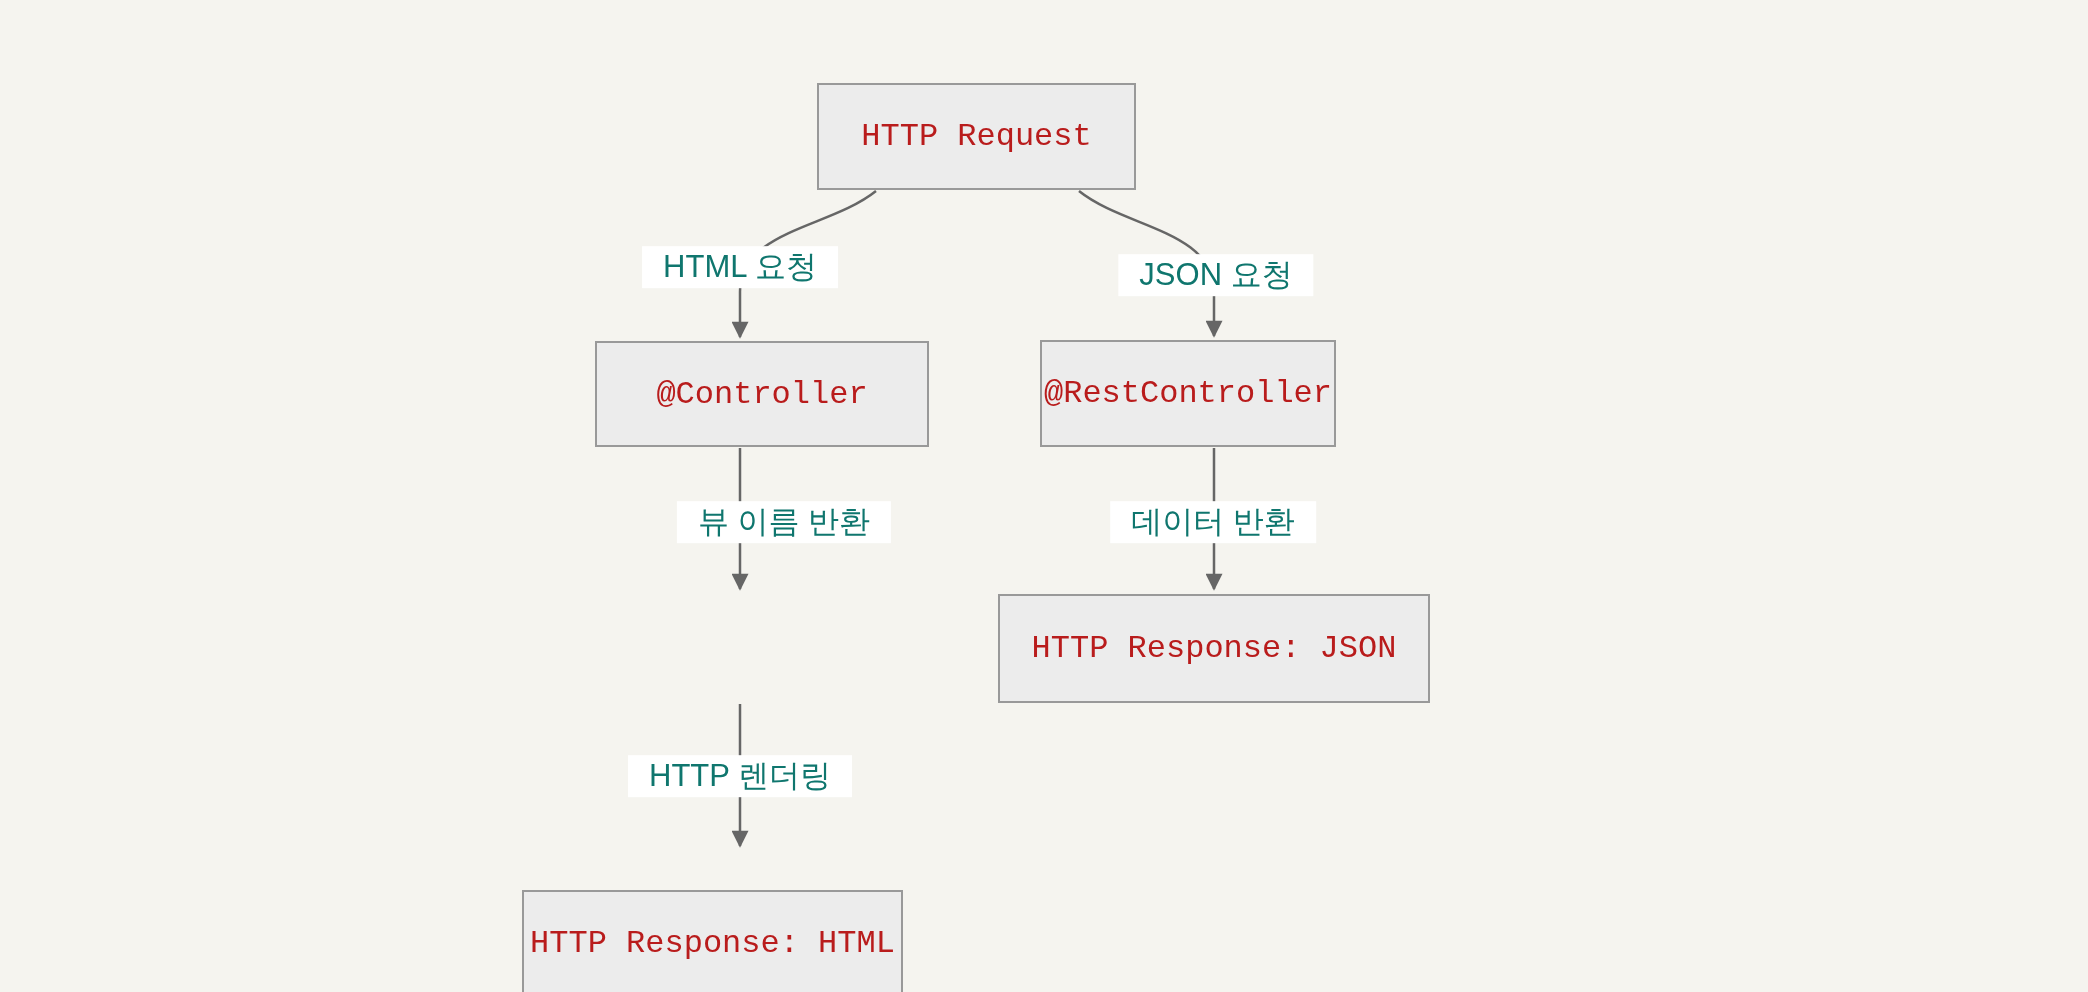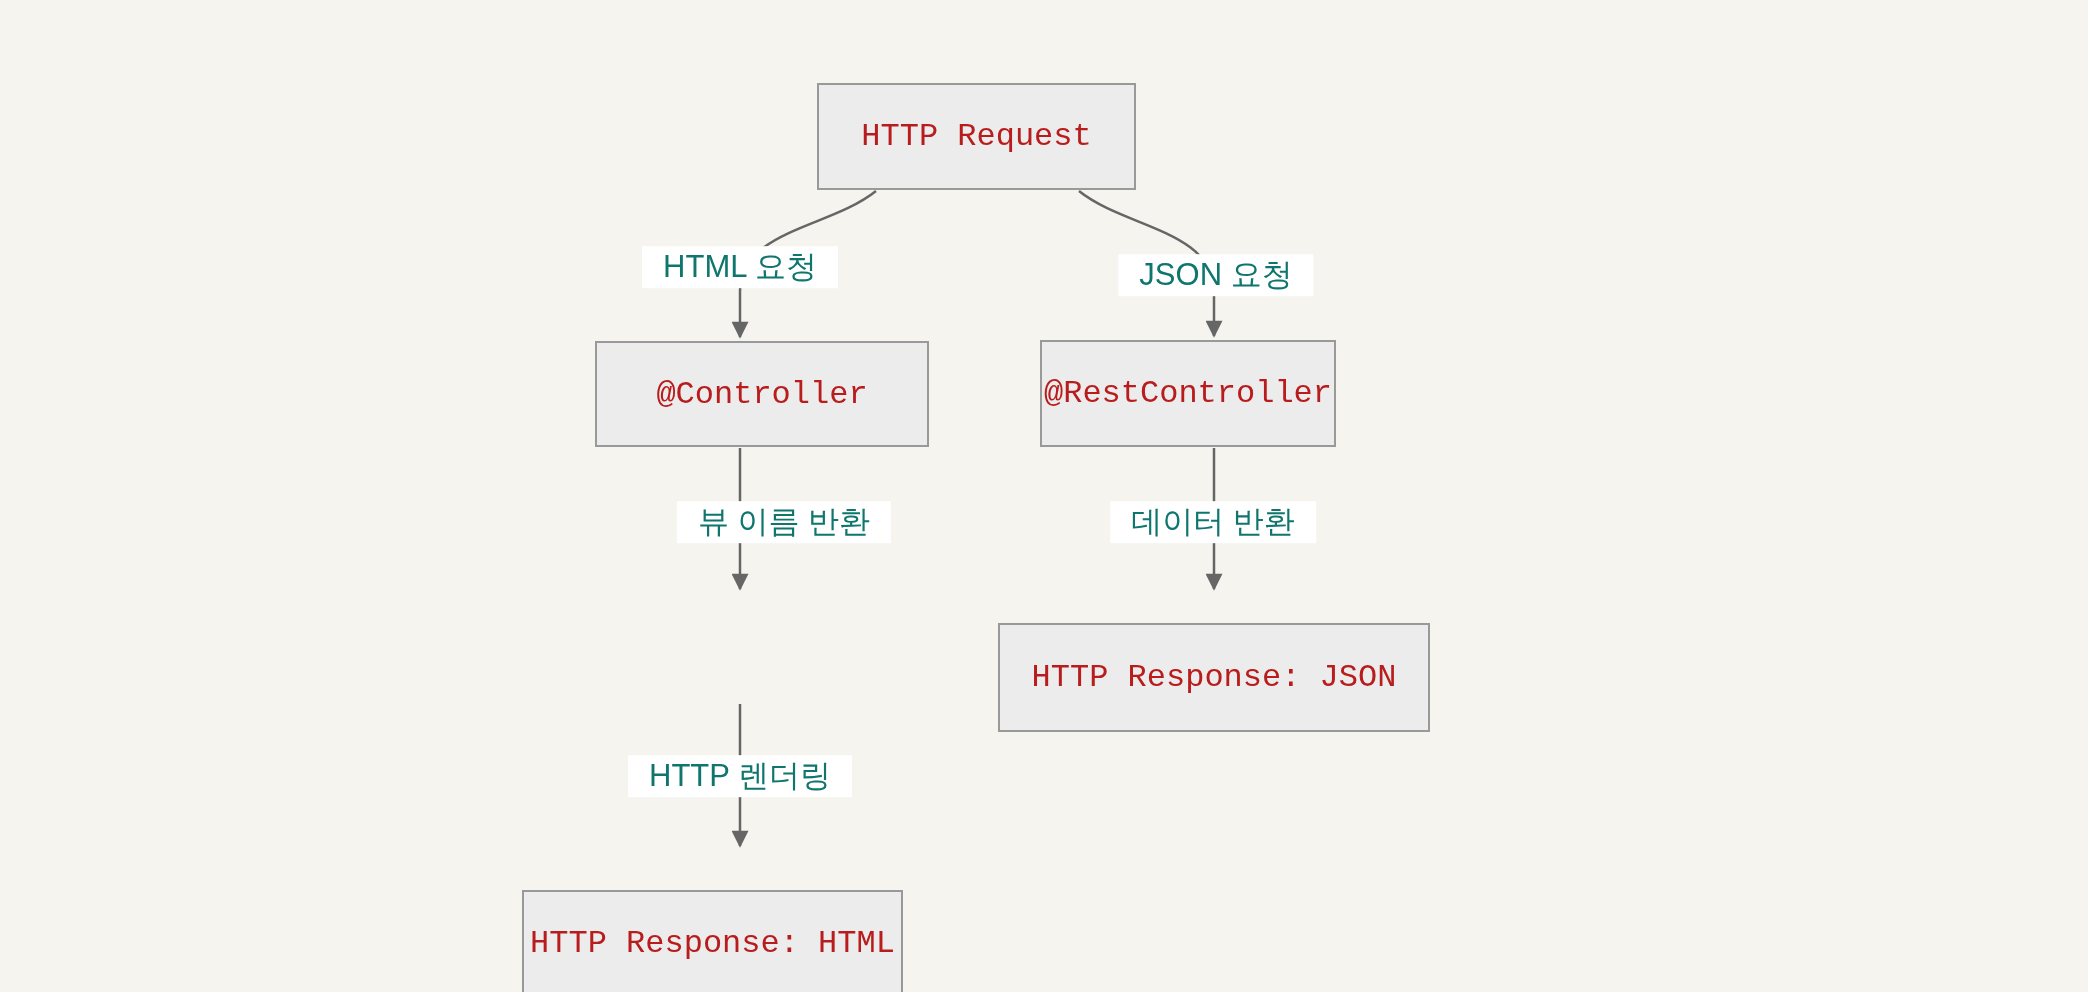--- a/index.html
+++ b/index.html
@@ -34,21 +34,21 @@
     font-size: 32px;
     color: #b91c1c;
     text-align: center;
     white-space: nowrap;
     font-family: Liberation Mono, monospace;
   }
   .n-http-request       { left: 817px;  top: 83px;  width: 319px; height: 107px; }
   .n-controller         { left: 595px;  top: 341px; width: 334px; height: 106px; }
   .n-rest-controller    { left: 1040px; top: 340px; width: 296px; height: 107px; }
   .n-view-resolver      { left: 581px;  top: 594px; width: 318px; height: 109px; }
-  .n-http-response-json { left: 998px;  top: 594px; width: 432px; height: 109px; margin-top: 29px; }
+  .n-http-response-json { left: 998px;  top: 594px; width: 432px; height: 109px; }
   .n-http-response-html { left: 522px;  top: 890px; width: 381px; height: 106px; }
 
   .edge-label {
     position: absolute;
     transform: translate(-50%, -50%);
     background: #ffffff;
     color: #0f766e;
     font-size: 31px;
     line-height: 1.15;
     padding: 3px 21px;

